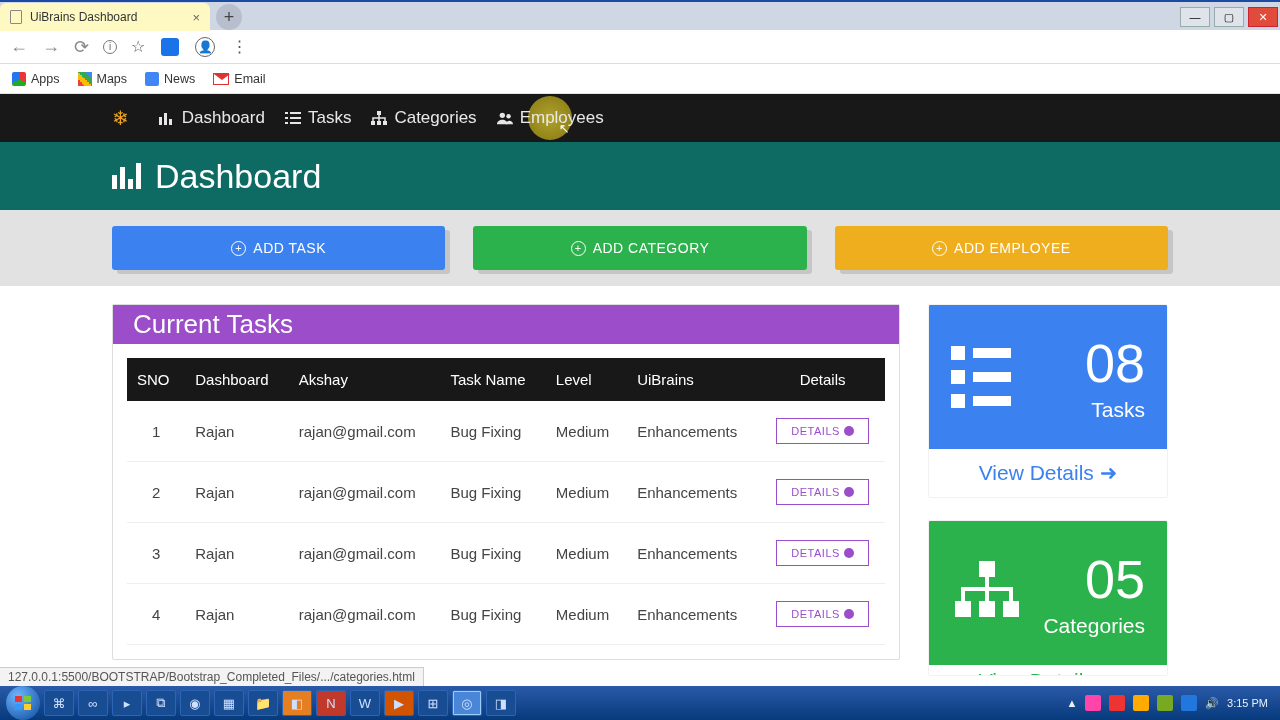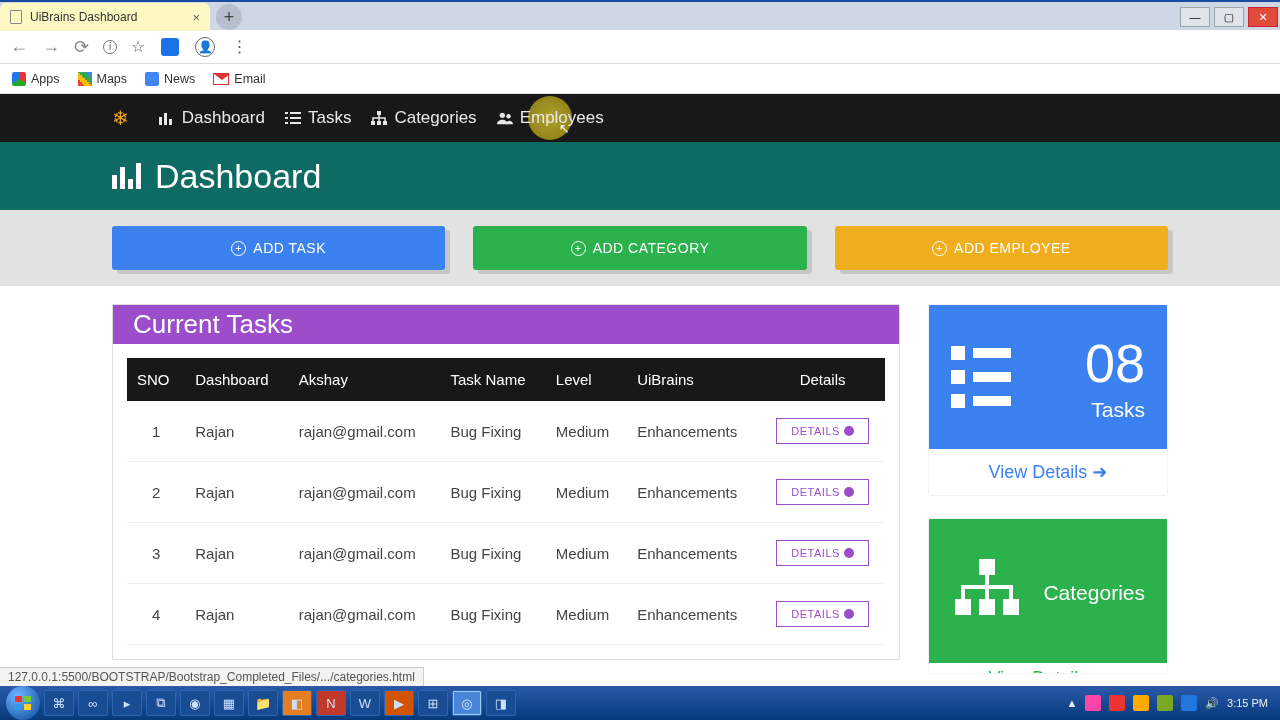--- a/index.html
+++ b/index.html
@@ -76,21 +76,21 @@
   td.details-cell { text-align:center;}
 
   .right-col { width:240px;}
   .stat-card { border-radius:2px; color:#fff; overflow:hidden; margin-bottom:22px; border:1px solid rgba(0,0,0,.05);}
   .stat-body { height:144px; display:flex; align-items:center; justify-content:space-between; padding:0 22px;}
   .stat-blue .stat-body { background:#3b82f0;}
   .stat-green .stat-body { background:#2bb24c;}
   .stat-num { font-size:54px; font-weight:400;}
   .stat-label { text-align:right;}
   .stat-label .lbl { font-size:21px; display:block; margin-top:4px;}
-  .stat-foot { background:#fff; color:#3b82f0; text-align:center; padding:12px 0; font-size:18px;}
+  .stat-foot { background:#fff; color:#3b82f0; text-align:center; padding:12px 0; font-size:21px;}
   .stat-green .stat-foot { color:#2bb24c;}
   .list-ic { display:flex; flex-direction:column; gap:10px;}
   .list-ic .row { display:flex; align-items:center; gap:8px;}
   .list-ic .sq { width:14px;height:14px;background:#fff;}
   .list-ic .bar { width:38px;height:10px;background:#fff;}
   .tree-ic svg { width:72px; height:64px;}
 
   
   .taskbar { position:fixed; bottom:0; left:0; right:0; height:34px; background: linear-gradient(#2a5aa8,#073a7c); display:flex; align-items:center; padding:0 6px; gap:4px;}
   .start { width:34px;height:34px;border-radius:50%;background:radial-gradient(circle at 35% 30%,#6fb6ff,#0a4a9c);display:flex;align-items:center;justify-content:center;}
@@ -317,20 +317,21 @@
         <div class="tree-ic">
           <svg viewBox="0 0 72 64">
               <rect x="28" y="2" width="16" height="16" fill="#fff"></rect>
               <rect x="4" y="42" width="16" height="16" fill="#fff"></rect>
               <rect x="28" y="42" width="16" height="16" fill="#fff"></rect>
               <rect x="52" y="42" width="16" height="16" fill="#fff"></rect>
               <path d="M36 18v12 M12 42v-12h48v12 M36 30v12" stroke="#fff" stroke-width="4" fill="none"></path>
             </svg>
         </div>
         <div class="stat-label">
+          <div class="stat-num">05</div>
           <span class="lbl">Categories</span>
         </div>
       </div>
       <div class="stat-foot" style="padding:4px 0 0 0; height:10px; overflow:hidden;"><span>View Details</span> <span>➜</span></div>
     </div>
   </div>
 </div>
 
 <div class="status-url">127.0.0.1:5500/BOOTSTRAP/Bootstrap_Completed_Files/.../categories.html</div>
 

